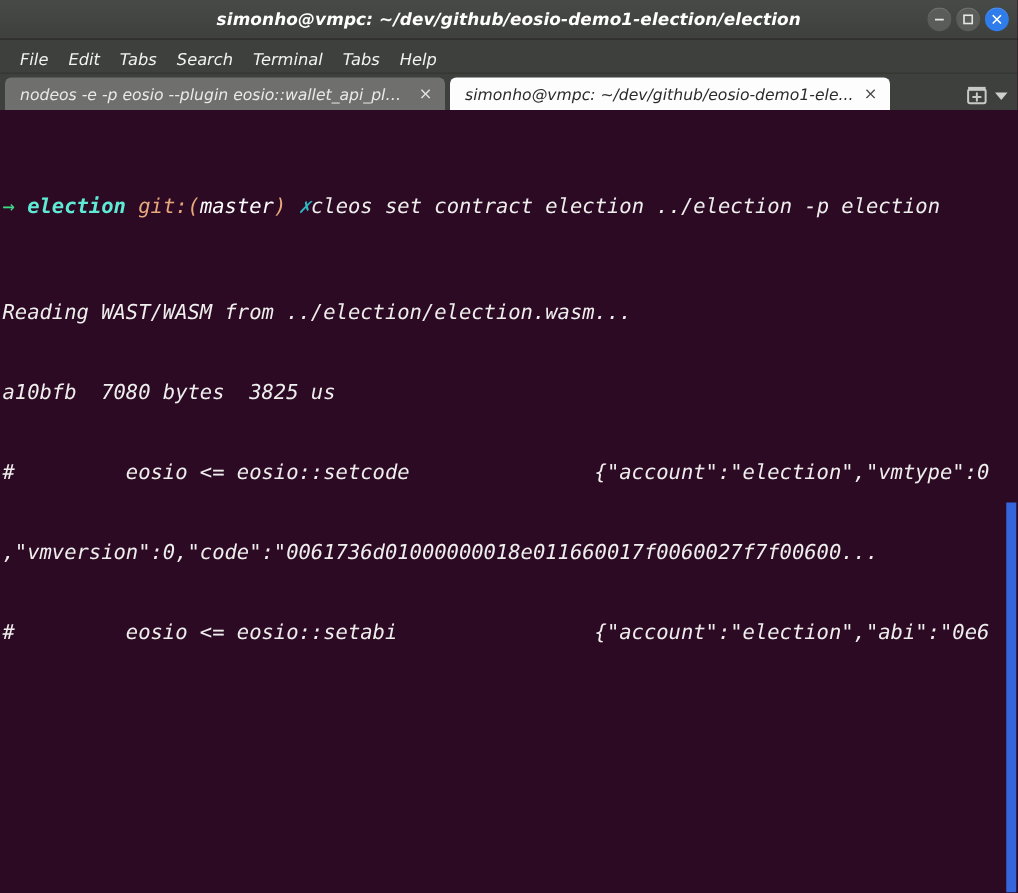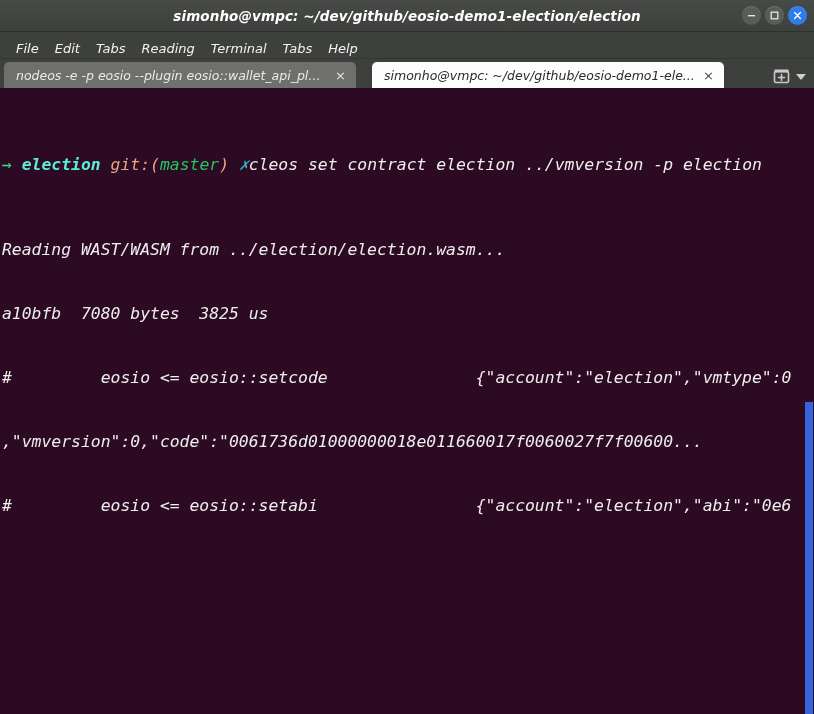--- a/index.html
+++ b/index.html
@@ -103,21 +103,21 @@
     max-width: 352px;
     box-sizing: border-box;
   }
   .tab.inactive {
     background: #6f706d;
     width: 356px;
   }
   .tab.active {
     background: #fdfdfd;
     width: 356px;
-    margin-left: 16px;
+    margin-left: 4px;
   }
   .tab-label {
     font-family: "DejaVu Sans", sans-serif;
     font-size: 12.5px;
     white-space: nowrap;
     overflow: hidden;
     text-overflow: ellipsis;
     flex: 1 1 auto;
   }
   .tab.inactive .tab-label { color: #e9e9e9; }
@@ -161,21 +161,21 @@
     white-space: pre;
     color: #e8e2e6;
     letter-spacing: 0px;
   }
   .term-line { height: 21.3px; }
 
   .c-white  { color: #eeeeec; }
   .c-green  { color: #3ddc84; }
   .c-yellow { color: #5eead4; font-weight: bold; }
   .c-skin   { color: #e8a87c; }
-  .c-purple { color: #22c55e; }
+  .c-purple { color: #ffffff; }
   .c-cyan   { color: #2fb8c4; }
   .c-cmd    { color: #eeeeec; }
 
   .scrollbar-track {
     position: absolute;
     top: 0;
     right: 0;
     width: 10px;
     height: 100%;
     background: transparent;
@@ -211,21 +211,21 @@
           <path d="M1.6 1.6 L7.4 7.4 M7.4 1.6 L1.6 7.4" stroke="#ffffff" stroke-width="1.4" stroke-linecap="round"></path>
         </svg>
       </div>
     </div>
   </div>
 
   <div class="menubar">
     <div class="menu-item">File</div>
     <div class="menu-item">Edit</div>
     <div class="menu-item">Tabs</div>
-    <div class="menu-item">Reading</div>
+    <div class="menu-item">Search</div>
     <div class="menu-item">Terminal</div>
     <div class="menu-item">Tabs</div>
     <div class="menu-item">Help</div>
   </div>
 
   <div class="tabbar">
     <div class="tab inactive">
       <div class="tab-label">nodeos -e -p eosio --plugin eosio::wallet_api_plug...</div>
       <div class="tab-close">×</div>
     </div>
@@ -241,21 +241,21 @@
           <path d="M8.5 6.5 v6 M5.5 9.5 h6" stroke="#c9c9c9" stroke-width="1.6" stroke-linecap="round"></path>
         </svg>
       </span>
       <span class="tab-menu-arrow"></span>
     </div>
   </div>
 
   <div class="terminal">
     <div class="term-lines">
 
-      <div class="term-line"><span class="c-green">→</span><span class="c-white"> </span><span class="c-yellow">election</span><span class="c-white"> </span><span class="c-skin">git:(</span><span class="c-purple">master</span><span class="c-skin">)</span><span class="c-white"> </span><span class="c-cyan">✗</span><span class="c-cmd">cleos set contract election ../vmversion -p election</span></div>
+      <div class="term-line"><span class="c-green">→</span><span class="c-white"> </span><span class="c-yellow">election</span><span class="c-white"> </span><span class="c-skin">git:(</span><span class="c-purple">master</span><span class="c-skin">)</span><span class="c-white"> </span><span class="c-cyan">✗</span><span class="c-cmd">cleos set contract election ../election -p election</span></div>
 
       <div class="term-line c-white">Reading WAST/WASM from ../election/election.wasm...</div>
       <div class="term-line c-white">a10bfb  7080 bytes  3825 us</div>
       <div class="term-line c-white">#         eosio &lt;= eosio::setcode               {"account":"election","vmtype":0</div>
       <div class="term-line c-white">,"vmversion":0,"code":"0061736d01000000018e011660017f0060027f7f00600...</div>
       <div class="term-line c-white">#         eosio &lt;= eosio::setabi                {"account":"election","abi":"0e6</div>
       
 
       
       

